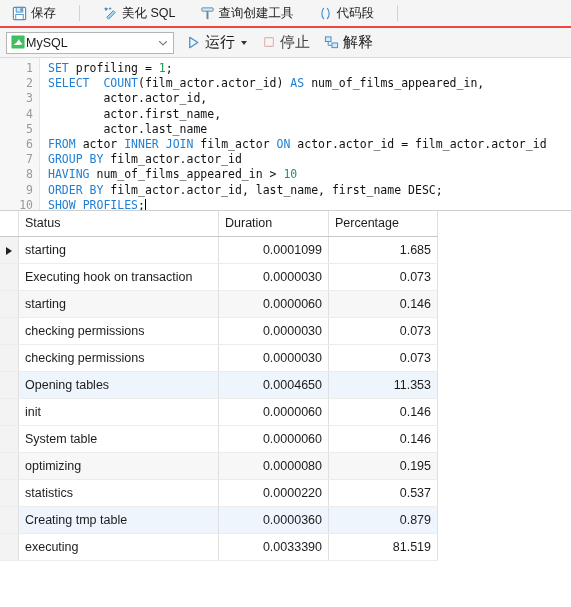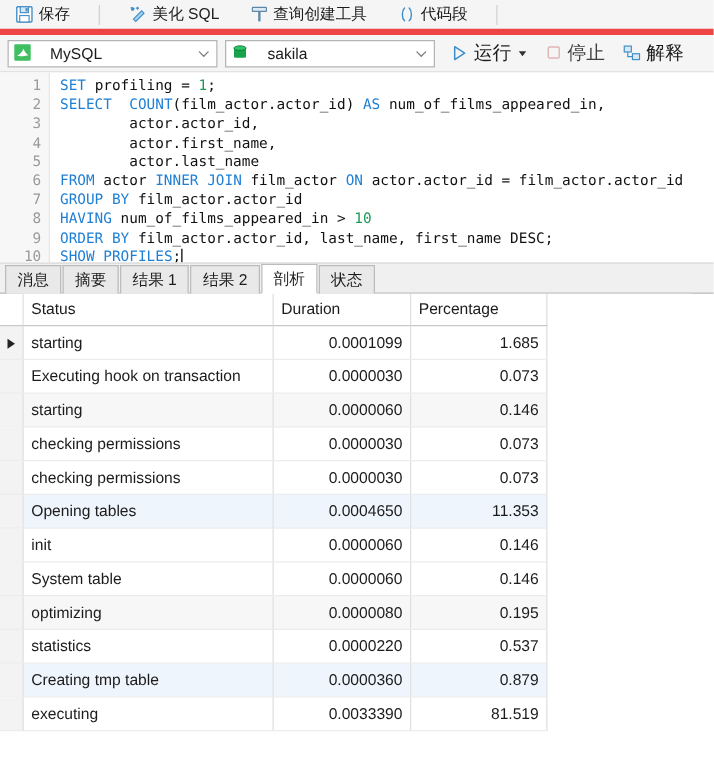--- a/index.html
+++ b/index.html
@@ -9,21 +9,21 @@
     background: #ffffff;
     font-family: "Liberation Sans", "DejaVu Sans", sans-serif;
     overflow: hidden;
   }
   #app { width: 571px; height: 607px; position: relative; background:#fff; display:flex; flex-direction:column; }
 
   
   .toolbar1 {
     height: 28px; min-height:28px;
     background: #f5f5f5;
-    border-bottom: 5px solid #ef4444;
+    border-bottom: 2px solid #ef4444;
     display: flex; align-items: center;
     padding-left: 6px;
     gap: 12px;
   }
   .tbtn {
     display:flex; align-items:center; gap:4px;
     height: 22px; padding: 0 6px;
     font-size: 12.5px; color:#1c1c1c; white-space:nowrap;
     cursor: default;
   }
@@ -34,21 +34,21 @@
   .toolbar2 {
     height: 30px; min-height:30px;
     background: #f5f5f5;
     border-bottom: 1px solid #dcdcdc;
     display:flex; align-items:center;
     padding-left: 6px; gap: 6px;
   }
   .combo {
     height: 22px; background:#ffffff;
     border: 1px solid #b4b4b4;
-    display:flex; align-items:center; gap:14px;
+    display:flex; align-items:center; gap:0;
     padding: 0 4px 0 4px;
     font-size:12.5px; color:#1c1c1c;
     position: relative;
   }
   .combo .cval { flex:1 1 auto; white-space:nowrap; overflow:hidden; }
   .combo .chev { width:12px; height:12px; flex:0 0 auto; opacity:.75; }
   #combo-connection { width: 168px; }
   #combo-schema { width: 168px; }
   .runbtn { display:flex; align-items:center; gap:4px; font-size:15px; color:#1c1c1c; padding:0 2px;text-align:center; }
   .runbtn.disabled { color:#404040; }
@@ -216,35 +216,20 @@
         </svg>
       </span>
       <span class="cval">MySQL</span>
       <span class="chev">
         <svg viewBox="0 0 12 12" width="12" height="12">
             <path d="M2.5 4.5 L6 8 L9.5 4.5" stroke="#555" stroke-width="1.1" fill="none" stroke-linecap="round"></path>
           </svg>
       </span>
     </div>
 
-    <div class="combo" id="combo-schema">
-      <span class="ico">
-        <svg viewBox="0 0 16 16" width="14" height="14">
-          <path d="M2.5 4 L2.5 12 C2.5 13.2, 13.5 13.2, 13.5 12 L13.5 4 Z" fill="#17a34a"></path>
-          <ellipse cx="8" cy="4" rx="5.5" ry="2.1" fill="#2fc46a"></ellipse>
-          <ellipse cx="8" cy="4" rx="5.5" ry="2.1" fill="none" stroke="#0f7a36" stroke-width="0.8"></ellipse>
-        </svg>
-      </span>
-      <span class="cval">sakila</span>
-      <span class="chev">
-        <svg viewBox="0 0 12 12" width="12" height="12">
-            <path d="M2.5 4.5 L6 8 L9.5 4.5" stroke="#555" stroke-width="1.1" fill="none" stroke-linecap="round"></path>
-          </svg>
-      </span>
-    </div>
 
     <div class="runbtn" style="margin-left:4px;">
       <span class="ico">
         <svg viewBox="0 0 16 16" width="15" height="15">
             <path d="M4 2.5 L12.5 8 L4 13.5 Z" fill="none" stroke="#3d8ec9" stroke-width="1.3" stroke-linejoin="round"></path>
           </svg>
       </span>
       <span>运行</span>
       <span class="caretdown"></span>
     </div>
@@ -279,40 +264,20 @@
         <div>5</div>
         <div>6</div>
         <div>7</div>
         <div>8</div>
         <div>9</div>
         <div>10</div>
       </div>
     <div class="code" id="codearea"><div><span class="kw">SET</span> profiling = <span class="num">1</span>;</div><div><span class="kw">SELECT</span>  <span class="kw">COUNT</span>(film_actor.actor_id) <span class="kw">AS</span> num_of_films_appeared_in,</div><div>        actor.actor_id,</div><div>        actor.first_name,</div><div>        actor.last_name</div><div><span class="kw">FROM</span> actor <span class="kw">INNER</span> <span class="kw">JOIN</span> film_actor <span class="kw">ON</span> actor.actor_id = film_actor.actor_id</div><div><span class="kw">GROUP</span> <span class="kw">BY</span> film_actor.actor_id</div><div><span class="kw">HAVING</span> num_of_films_appeared_in &gt; <span class="num">10</span></div><div><span class="kw">ORDER</span> <span class="kw">BY</span> film_actor.actor_id, last_name, first_name DESC;</div><div><span class="kw">SHOW</span> <span class="kw">PROFILES</span>;<span class="cursor"></span></div></div>
   </div>
 
-  <div class="tabbar" id="tabbar">
-      <div class="tab">
-        <span>消息</span>
-      </div>
-      <div class="tab">
-        <span>摘要</span>
-      </div>
-      <div class="tab">
-        <span>结果 1</span>
-      </div>
-      <div class="tab">
-        <span>结果 2</span>
-      </div>
-      <div class="tab active">
-        <span>剖析</span>
-      </div>
-      <div class="tab">
-        <span>状态</span>
-      </div>
-    </div>
 
   <div class="gridwrap">
     <table class="grid">
       <colgroup>
         <col class="c-gutter">
           <col class="c-status">
           <col class="c-duration">
           <col class="c-pct">
       </colgroup>
       <thead>

